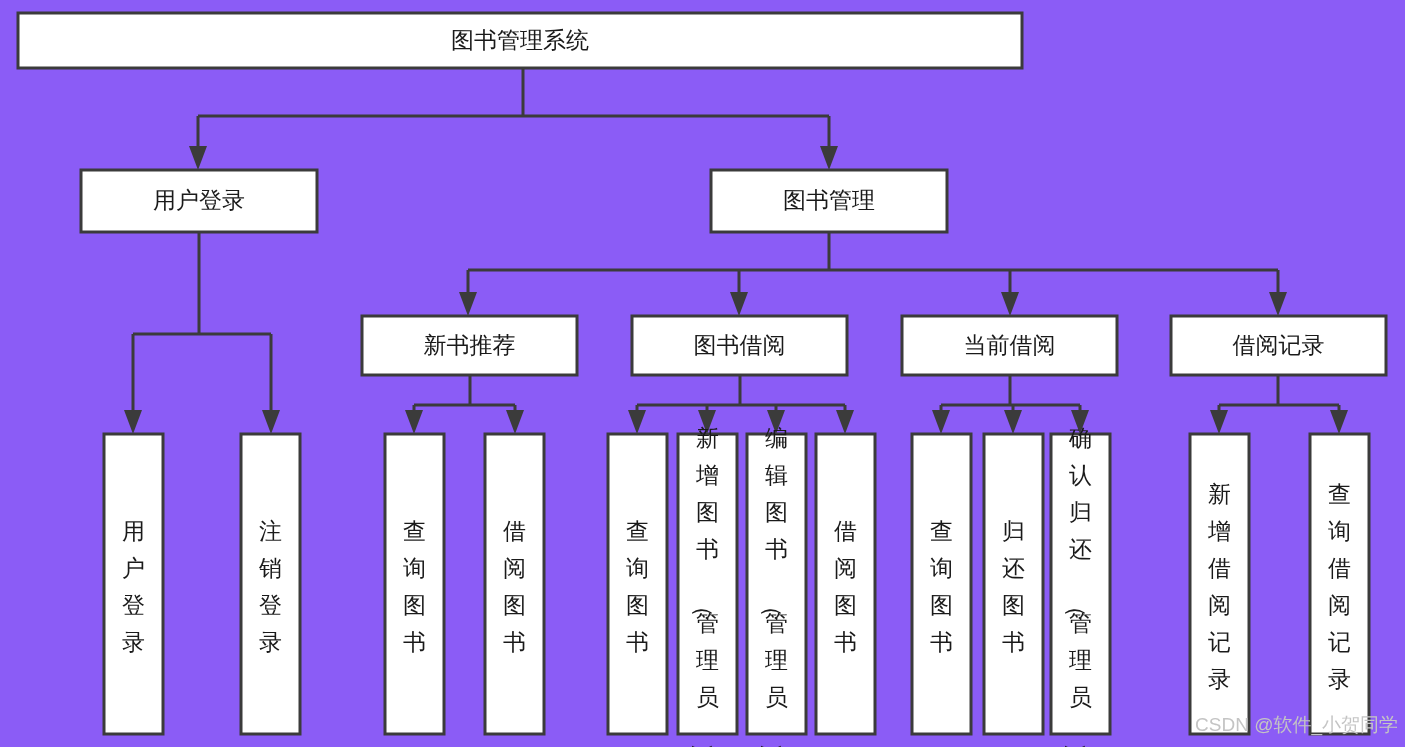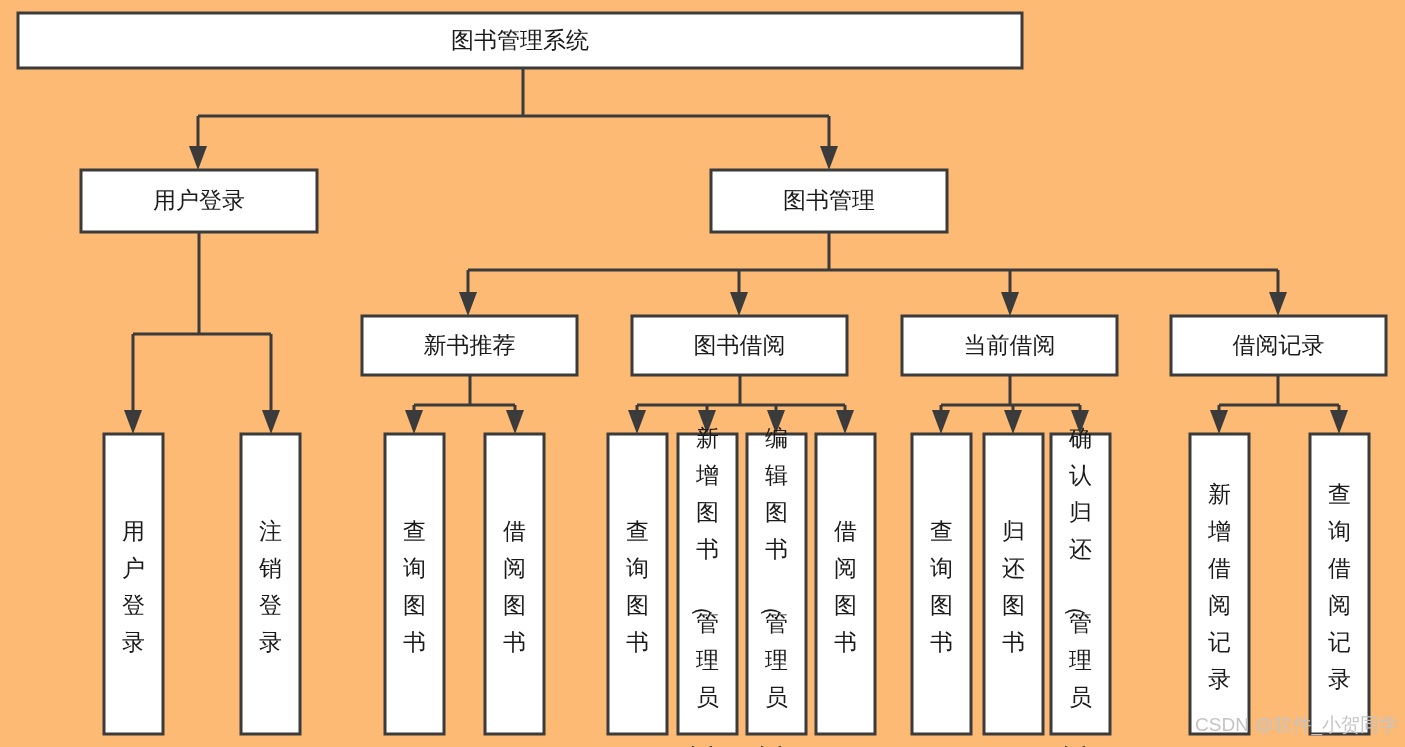--- a/index.html
+++ b/index.html
@@ -8,21 +8,21 @@
     padding: 0;
     background: #ffffff;
   }
   body {
     font-family: "Liberation Sans", "DejaVu Sans", sans-serif;
   }
   #diagram-root {
     position: relative;
     width: 1405px;
     height: 747px;
-    background: #fdba74;
+    background: #8b5cf6;
     overflow: hidden;
     text-decoration: underline;
   }
   svg.diagram-canvas {
     position: absolute;
     left: 0;
     top: 0;
     width: 1405px;
     height: 747px;
     display: block;

